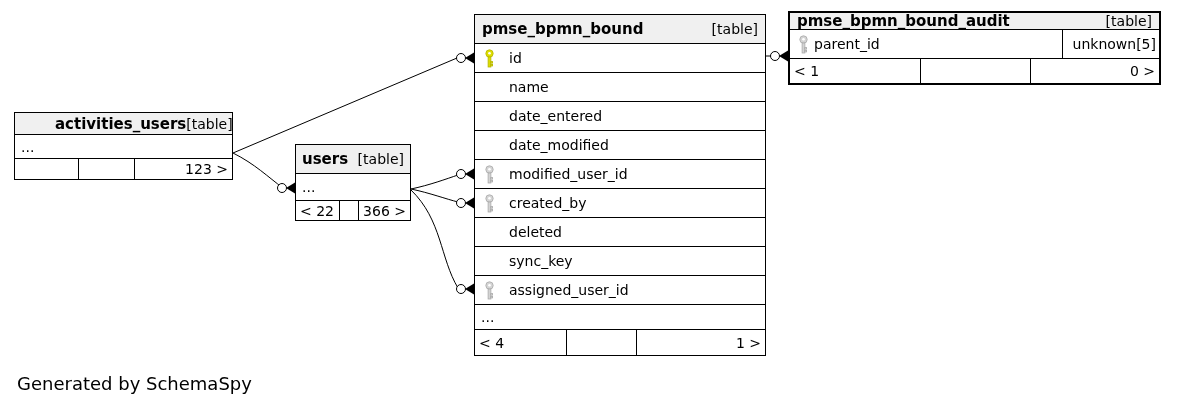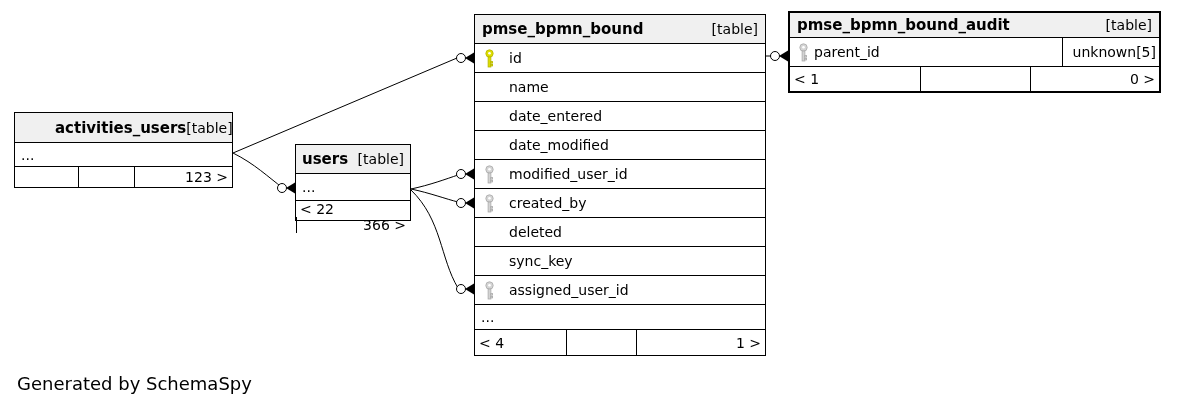--- a/index.html
+++ b/index.html
@@ -57,40 +57,40 @@
     box-sizing: border-box; font-size: 14px;
   }
   .fcell { display: flex; align-items: center; box-sizing: border-box;
            padding: 0 4px; white-space: nowrap; }
   .fcell + .fcell { border-left: 1px solid #000; }
   .fcell.right { justify-content: flex-end; }
   .fc3 { flex: 1; }
 
   
   #t-activities { left: 14px;  top: 112px; width: 219px; }
-  #t-activities .hdr { height: 29px; padding-left: 40px; }
+  #t-activities .hdr { height: 21px; padding-left: 40px; }
   #t-activities .row { height: 24px; }
   #t-activities .footer { height: 21px; }
   #t-activities .fc1 { width: 63px; } #t-activities .fc2 { width: 56px; }
 
   #t-users { left: 295px; top: 144px; width: 116px; }
   #t-users .hdr { height: 28px; padding: 0 6px; }
   #t-users .row { height: 27px; }
-  #t-users .footer { height: 20px; flex-direction: column; }
+  #t-users .footer { height: 20px; }
   #t-users .fc1 { width: 43px; } #t-users .fc2 { width: 19px; }
 
   #t-bound { left: 474px; top: 14px; width: 292px; }
   #t-bound .hdr { height: 28px; }
   #t-bound .row { height: 29px; }
   #t-bound .row.ellipsis { height: 25px; }
   #t-bound .footer { height: 26px; }
   #t-bound .fc1 { width: 91px; } #t-bound .fc2 { width: 70px; }
 
   #t-audit { left: 788px; top: 11px; width: 373px; }
-  #t-audit .hdr { height: 24px; }
+  #t-audit .hdr { height: 16px; }
   #t-audit .row { height: 29px; }
   #t-audit .footer { height: 25px; }
   #t-audit .fc1 { width: 130px; } #t-audit .fc2 { width: 110px; }
 
   
   .key { display: block; }
   .key.pk .head, .key.pk .stem { fill: #dddd00; stroke: #b6b600; stroke-width: 0.8; }
   .key.fk .head, .key.fk .stem { fill: #d4d4d4; stroke: #aaaaaa; stroke-width: 0.8; }
   .key .hole { fill: #ffffff; stroke: none; }
 

